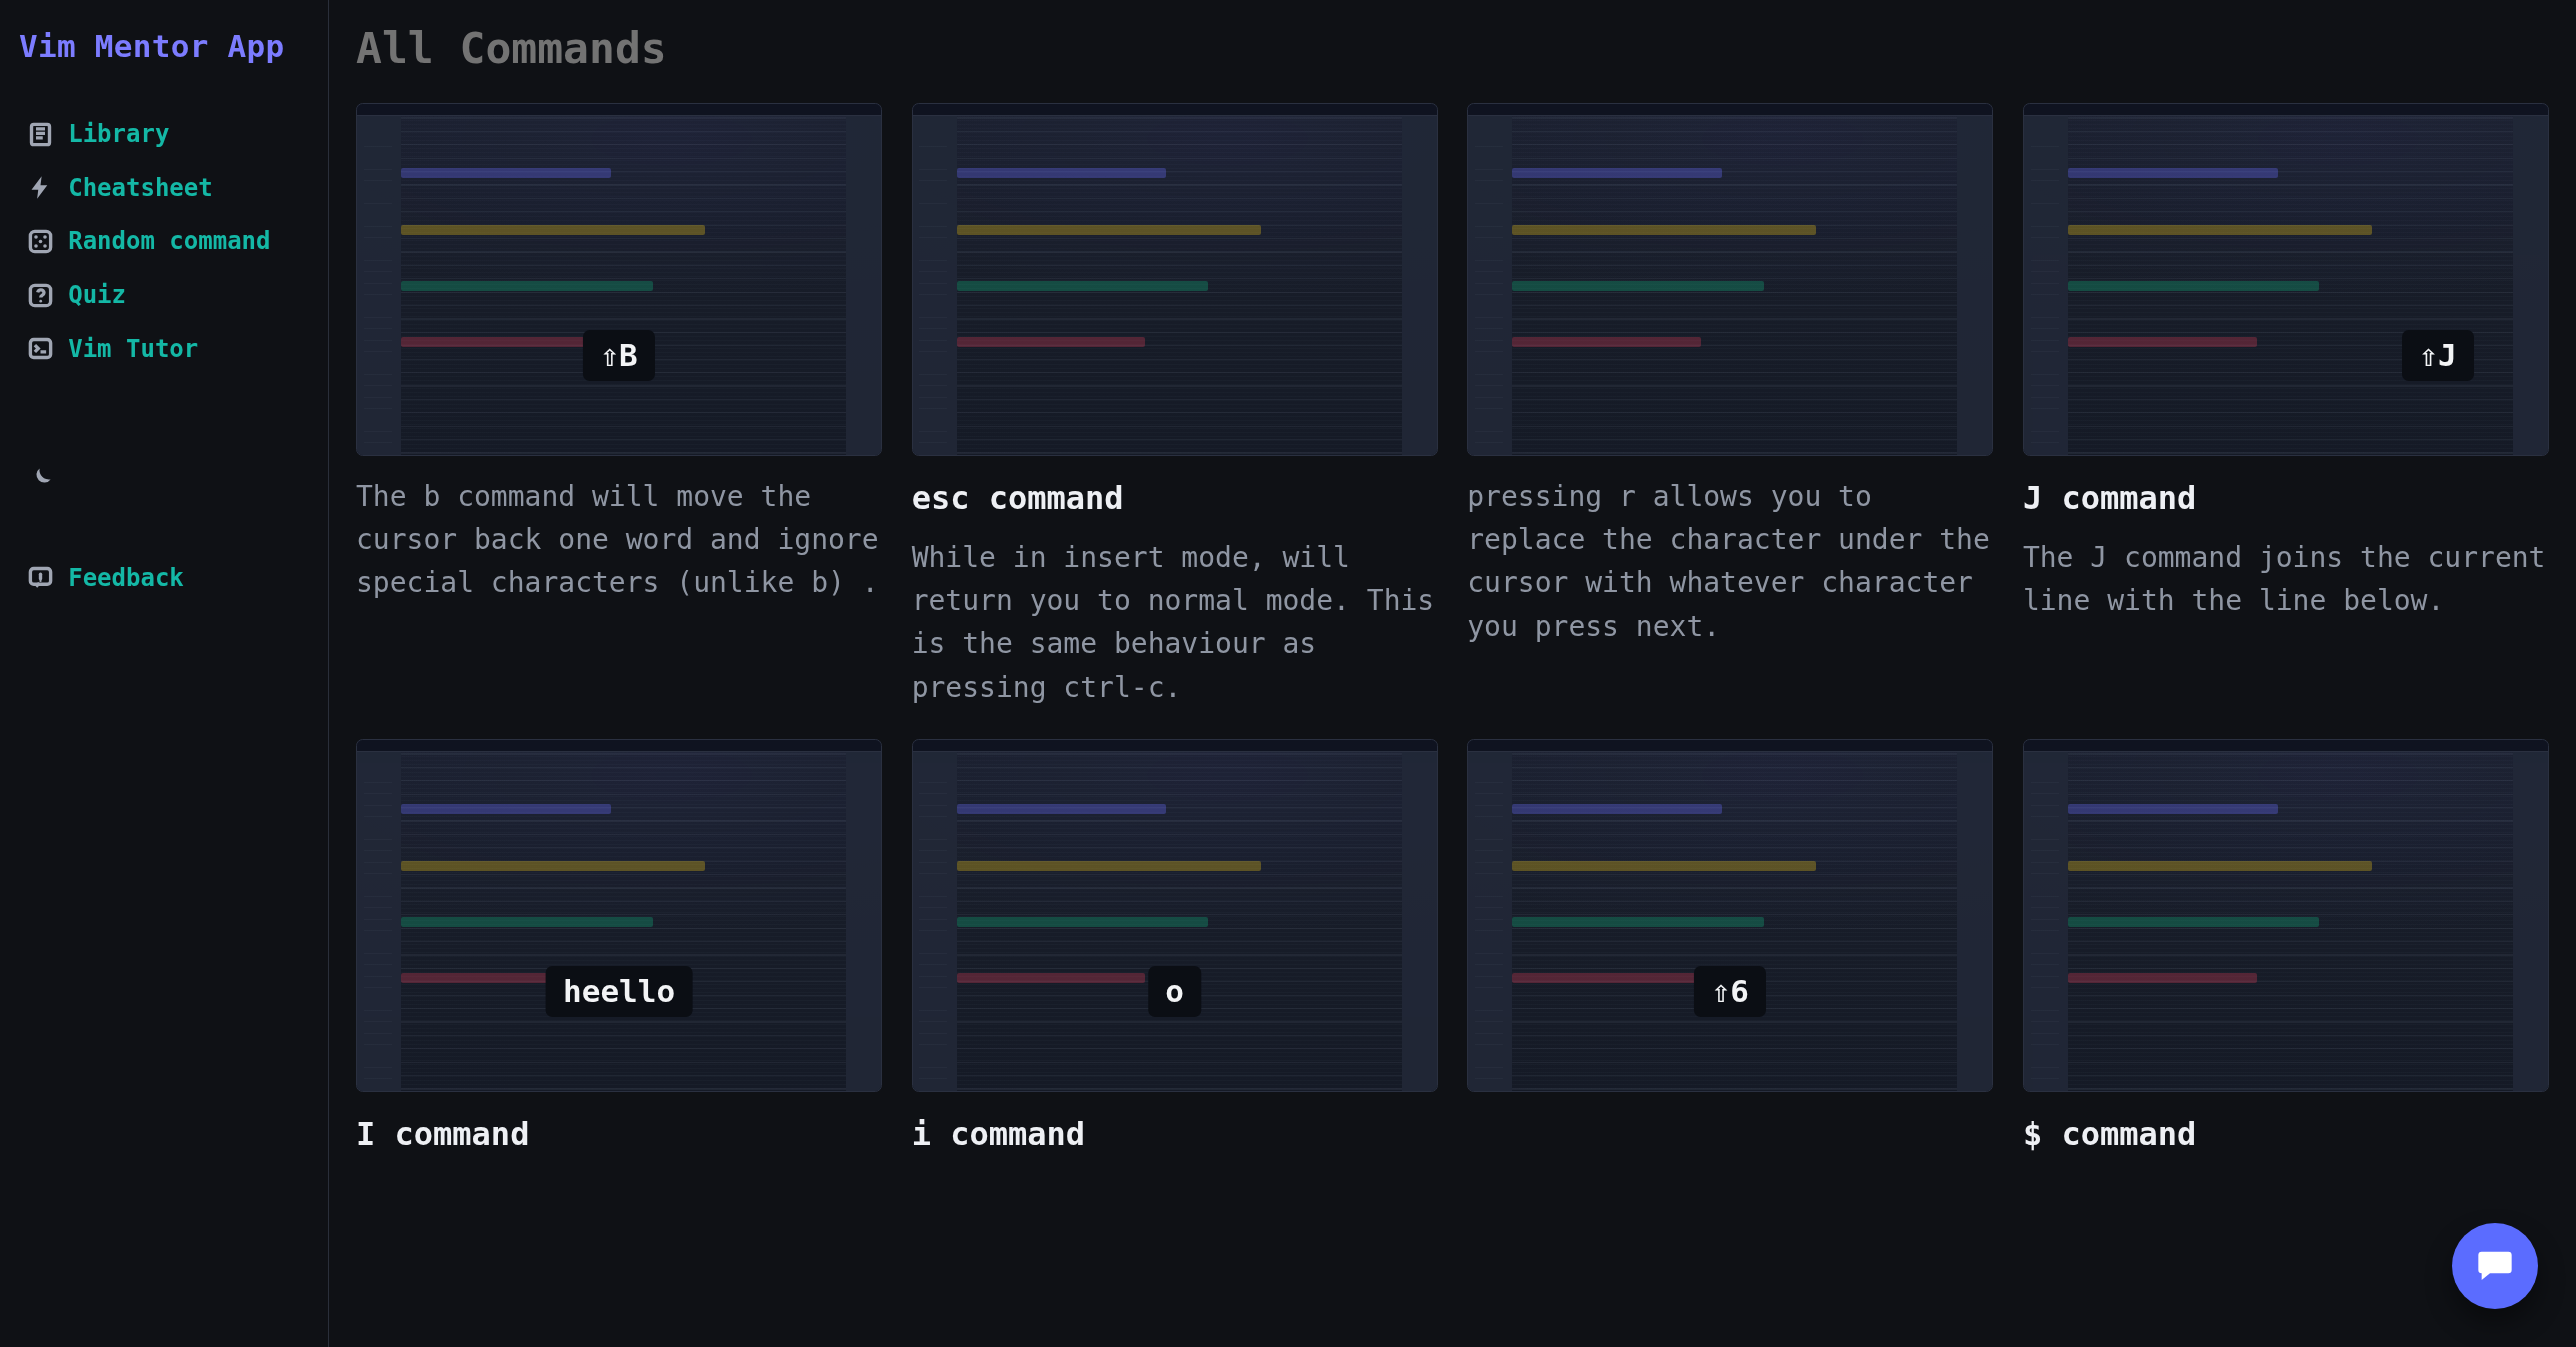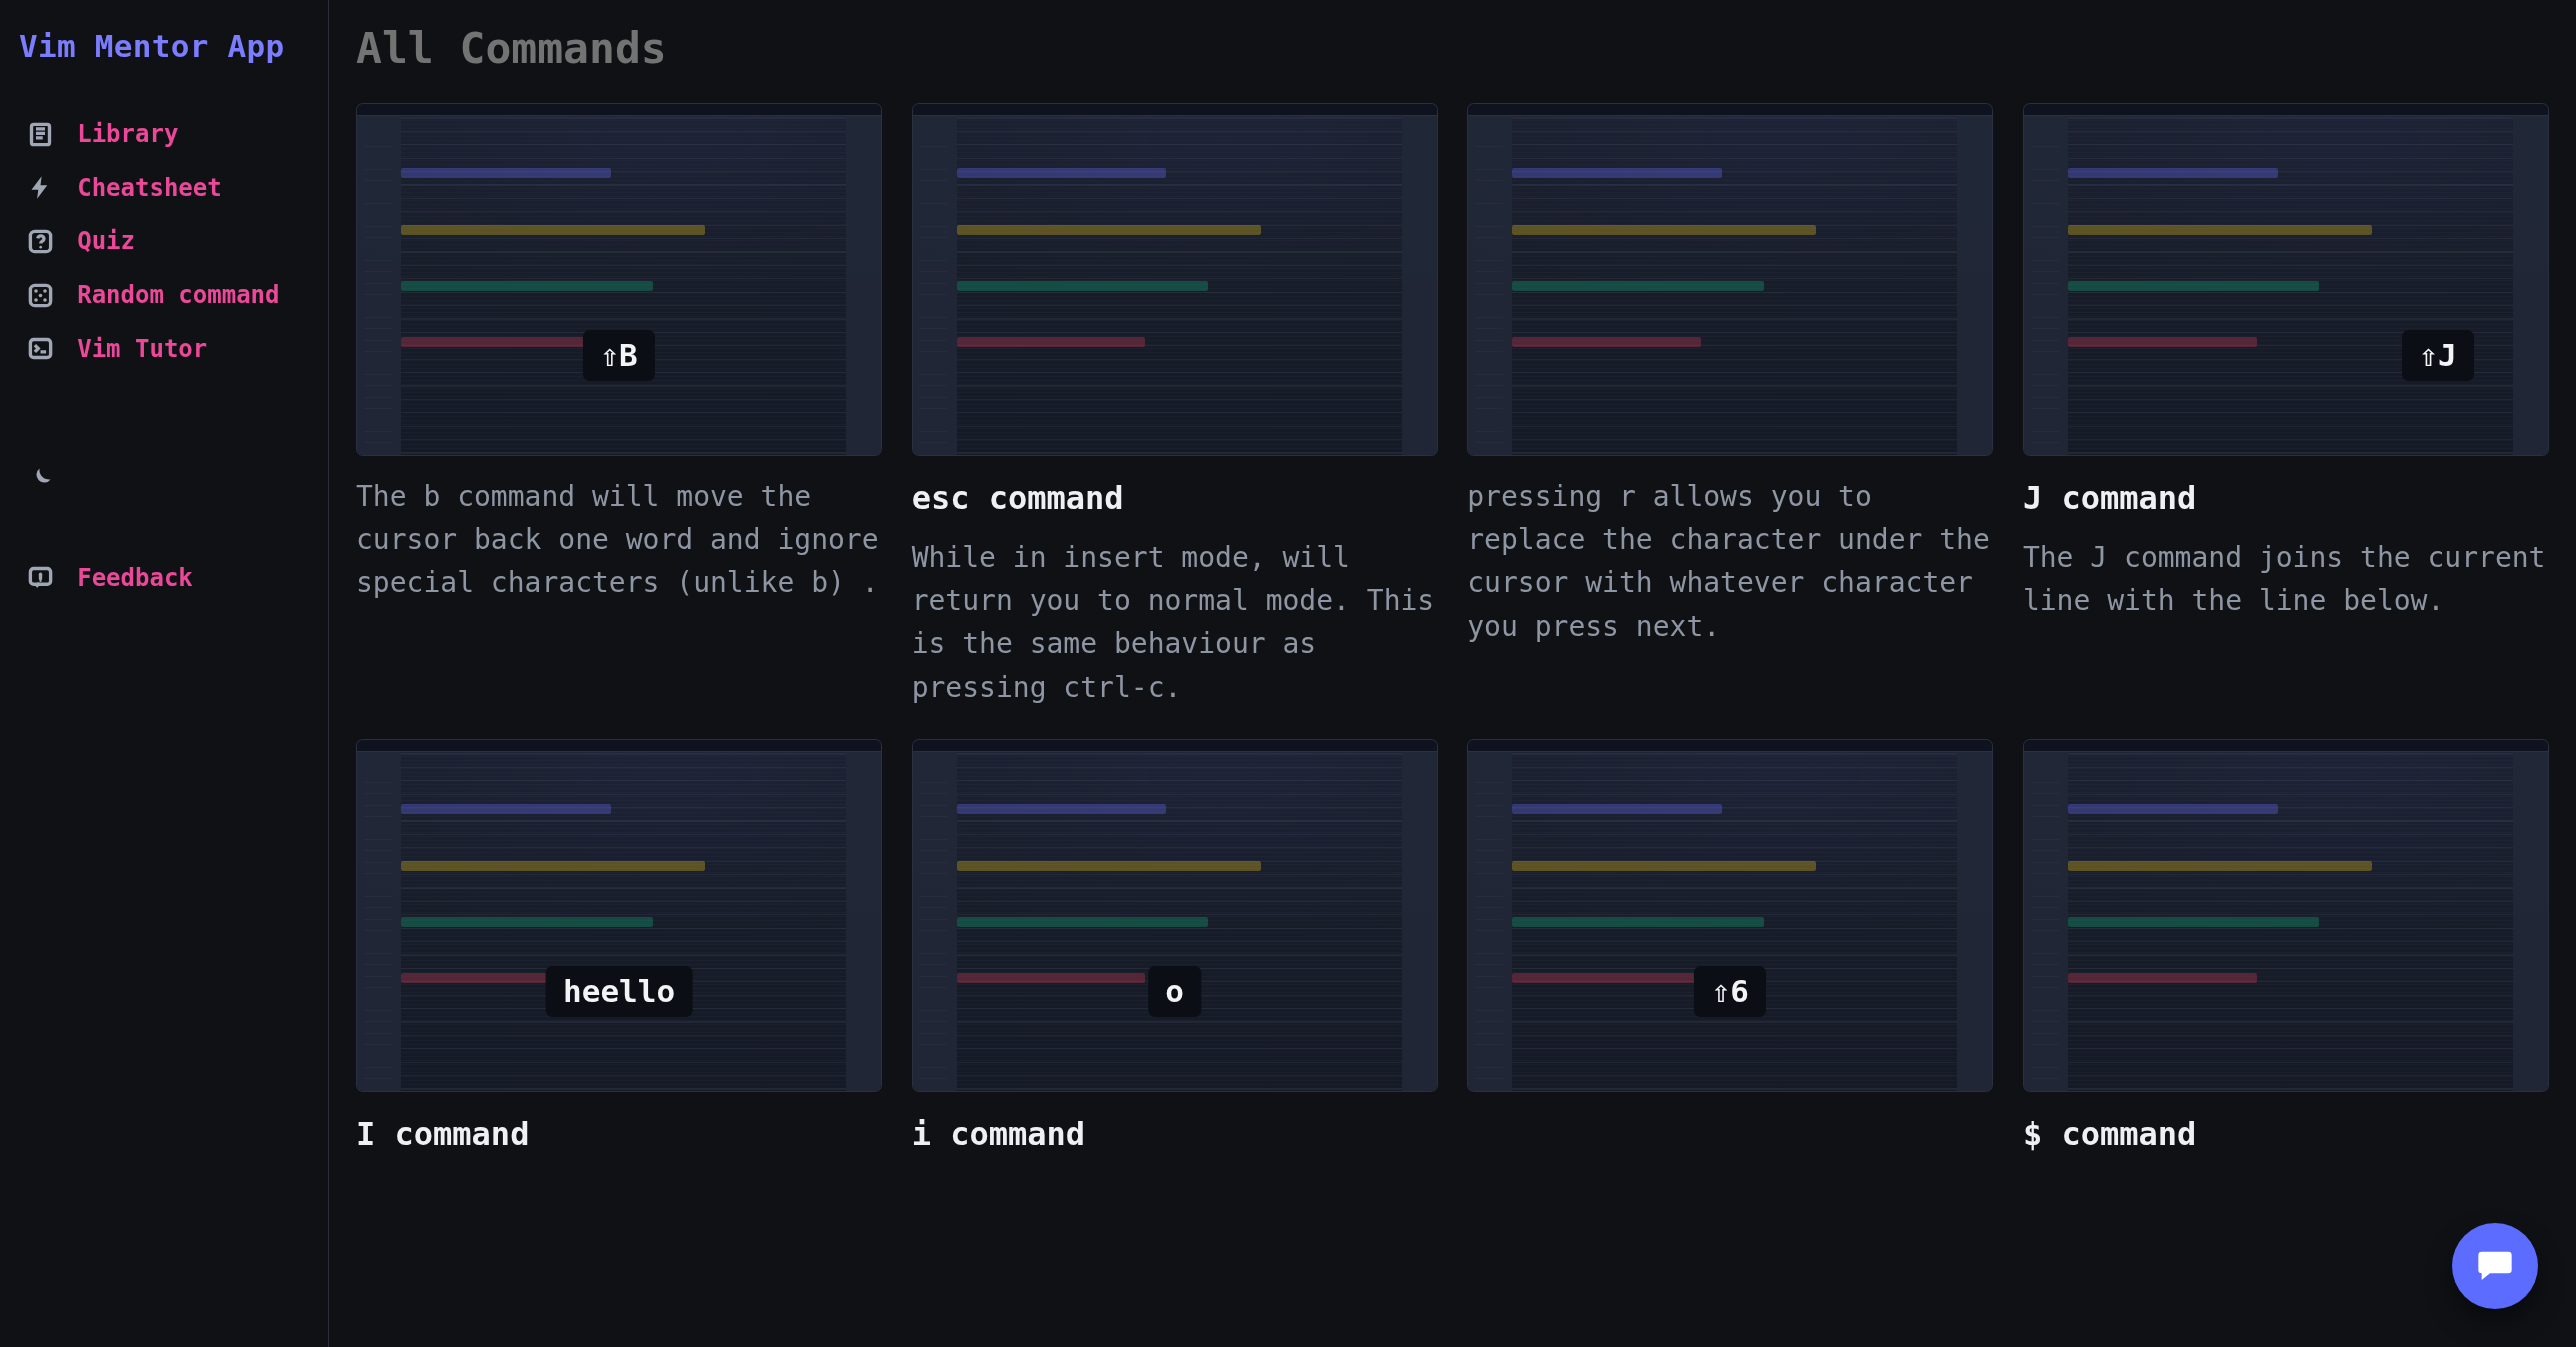--- a/index.html
+++ b/index.html
@@ -34,25 +34,25 @@
     white-space: nowrap;
   }
   .nav {
     display: flex;
     flex-direction: column;
     gap: 5.4px;
   }
   .nav-item {
     display: flex;
     align-items: center;
-    gap: 22px;
+    gap: 13px;
     padding: 9.4px 6.7px;
     border-radius: 6.7px;
     cursor: pointer;
-    color: #ec4899;
+    color: #14b8a6;
     font-size: 24px;
     font-weight: 700;
   }
   .nav-item .icon {
     width: 29.5px;
     height: 29.5px;
     flex: 0 0 29.5px;
     display: inline-flex;
     align-items: center;
     justify-content: center;
@@ -203,38 +203,38 @@
           <svg viewBox="0 0 24 24">
               <path d="M13 2 4 14h6l-1 8 9-12h-6l1-8z" fill="#a0a6b3"></path>
             </svg>
         </span>
         <span>Cheatsheet</span>
       </div>
       <div class="nav-item">
         <span class="icon">
           <svg viewBox="0 0 24 24" class="muted-stroke">
               <rect x="3" y="3" width="18" height="18" rx="4"></rect>
-              <path d="M9.5 9.2c.3-1.3 1.4-2.2 2.8-2.2 1.6 0 2.8 1.1 2.8 2.5 0 1.2-.7 1.8-1.7 2.4-.9.6-1.2 1-1.2 1.9"></path>
-              <circle cx="12.2" cy="17" r="1.2" fill="#a0a6b3" stroke="none"></circle>
-            </svg>
-        </span>
-        <span>Quiz</span>
-      </div>
-      <div class="nav-item">
-        <span class="icon">
-          <svg viewBox="0 0 24 24" class="muted-stroke">
-              <rect x="3" y="3" width="18" height="18" rx="4"></rect>
               <circle cx="8" cy="8" r="1.6" fill="#a0a6b3" stroke="none"></circle>
               <circle cx="16" cy="8" r="1.6" fill="#a0a6b3" stroke="none"></circle>
               <circle cx="8" cy="16" r="1.6" fill="#a0a6b3" stroke="none"></circle>
               <circle cx="16" cy="16" r="1.6" fill="#a0a6b3" stroke="none"></circle>
               <circle cx="12" cy="12" r="1.6" fill="#a0a6b3" stroke="none"></circle>
             </svg>
         </span>
         <span>Random command</span>
+      </div>
+      <div class="nav-item">
+        <span class="icon">
+          <svg viewBox="0 0 24 24" class="muted-stroke">
+              <rect x="3" y="3" width="18" height="18" rx="4"></rect>
+              <path d="M9.5 9.2c.3-1.3 1.4-2.2 2.8-2.2 1.6 0 2.8 1.1 2.8 2.5 0 1.2-.7 1.8-1.7 2.4-.9.6-1.2 1-1.2 1.9"></path>
+              <circle cx="12.2" cy="17" r="1.2" fill="#a0a6b3" stroke="none"></circle>
+            </svg>
+        </span>
+        <span>Quiz</span>
       </div>
       <div class="nav-item">
         <span class="icon">
           <svg viewBox="0 0 24 24" class="muted-stroke">
               <rect x="3" y="4" width="18" height="16" rx="3"></rect>
               <path d="M7 9l3 3-3 3M12 15h5"></path>
             </svg>
         </span>
         <span>Vim Tutor</span>
       </div>

